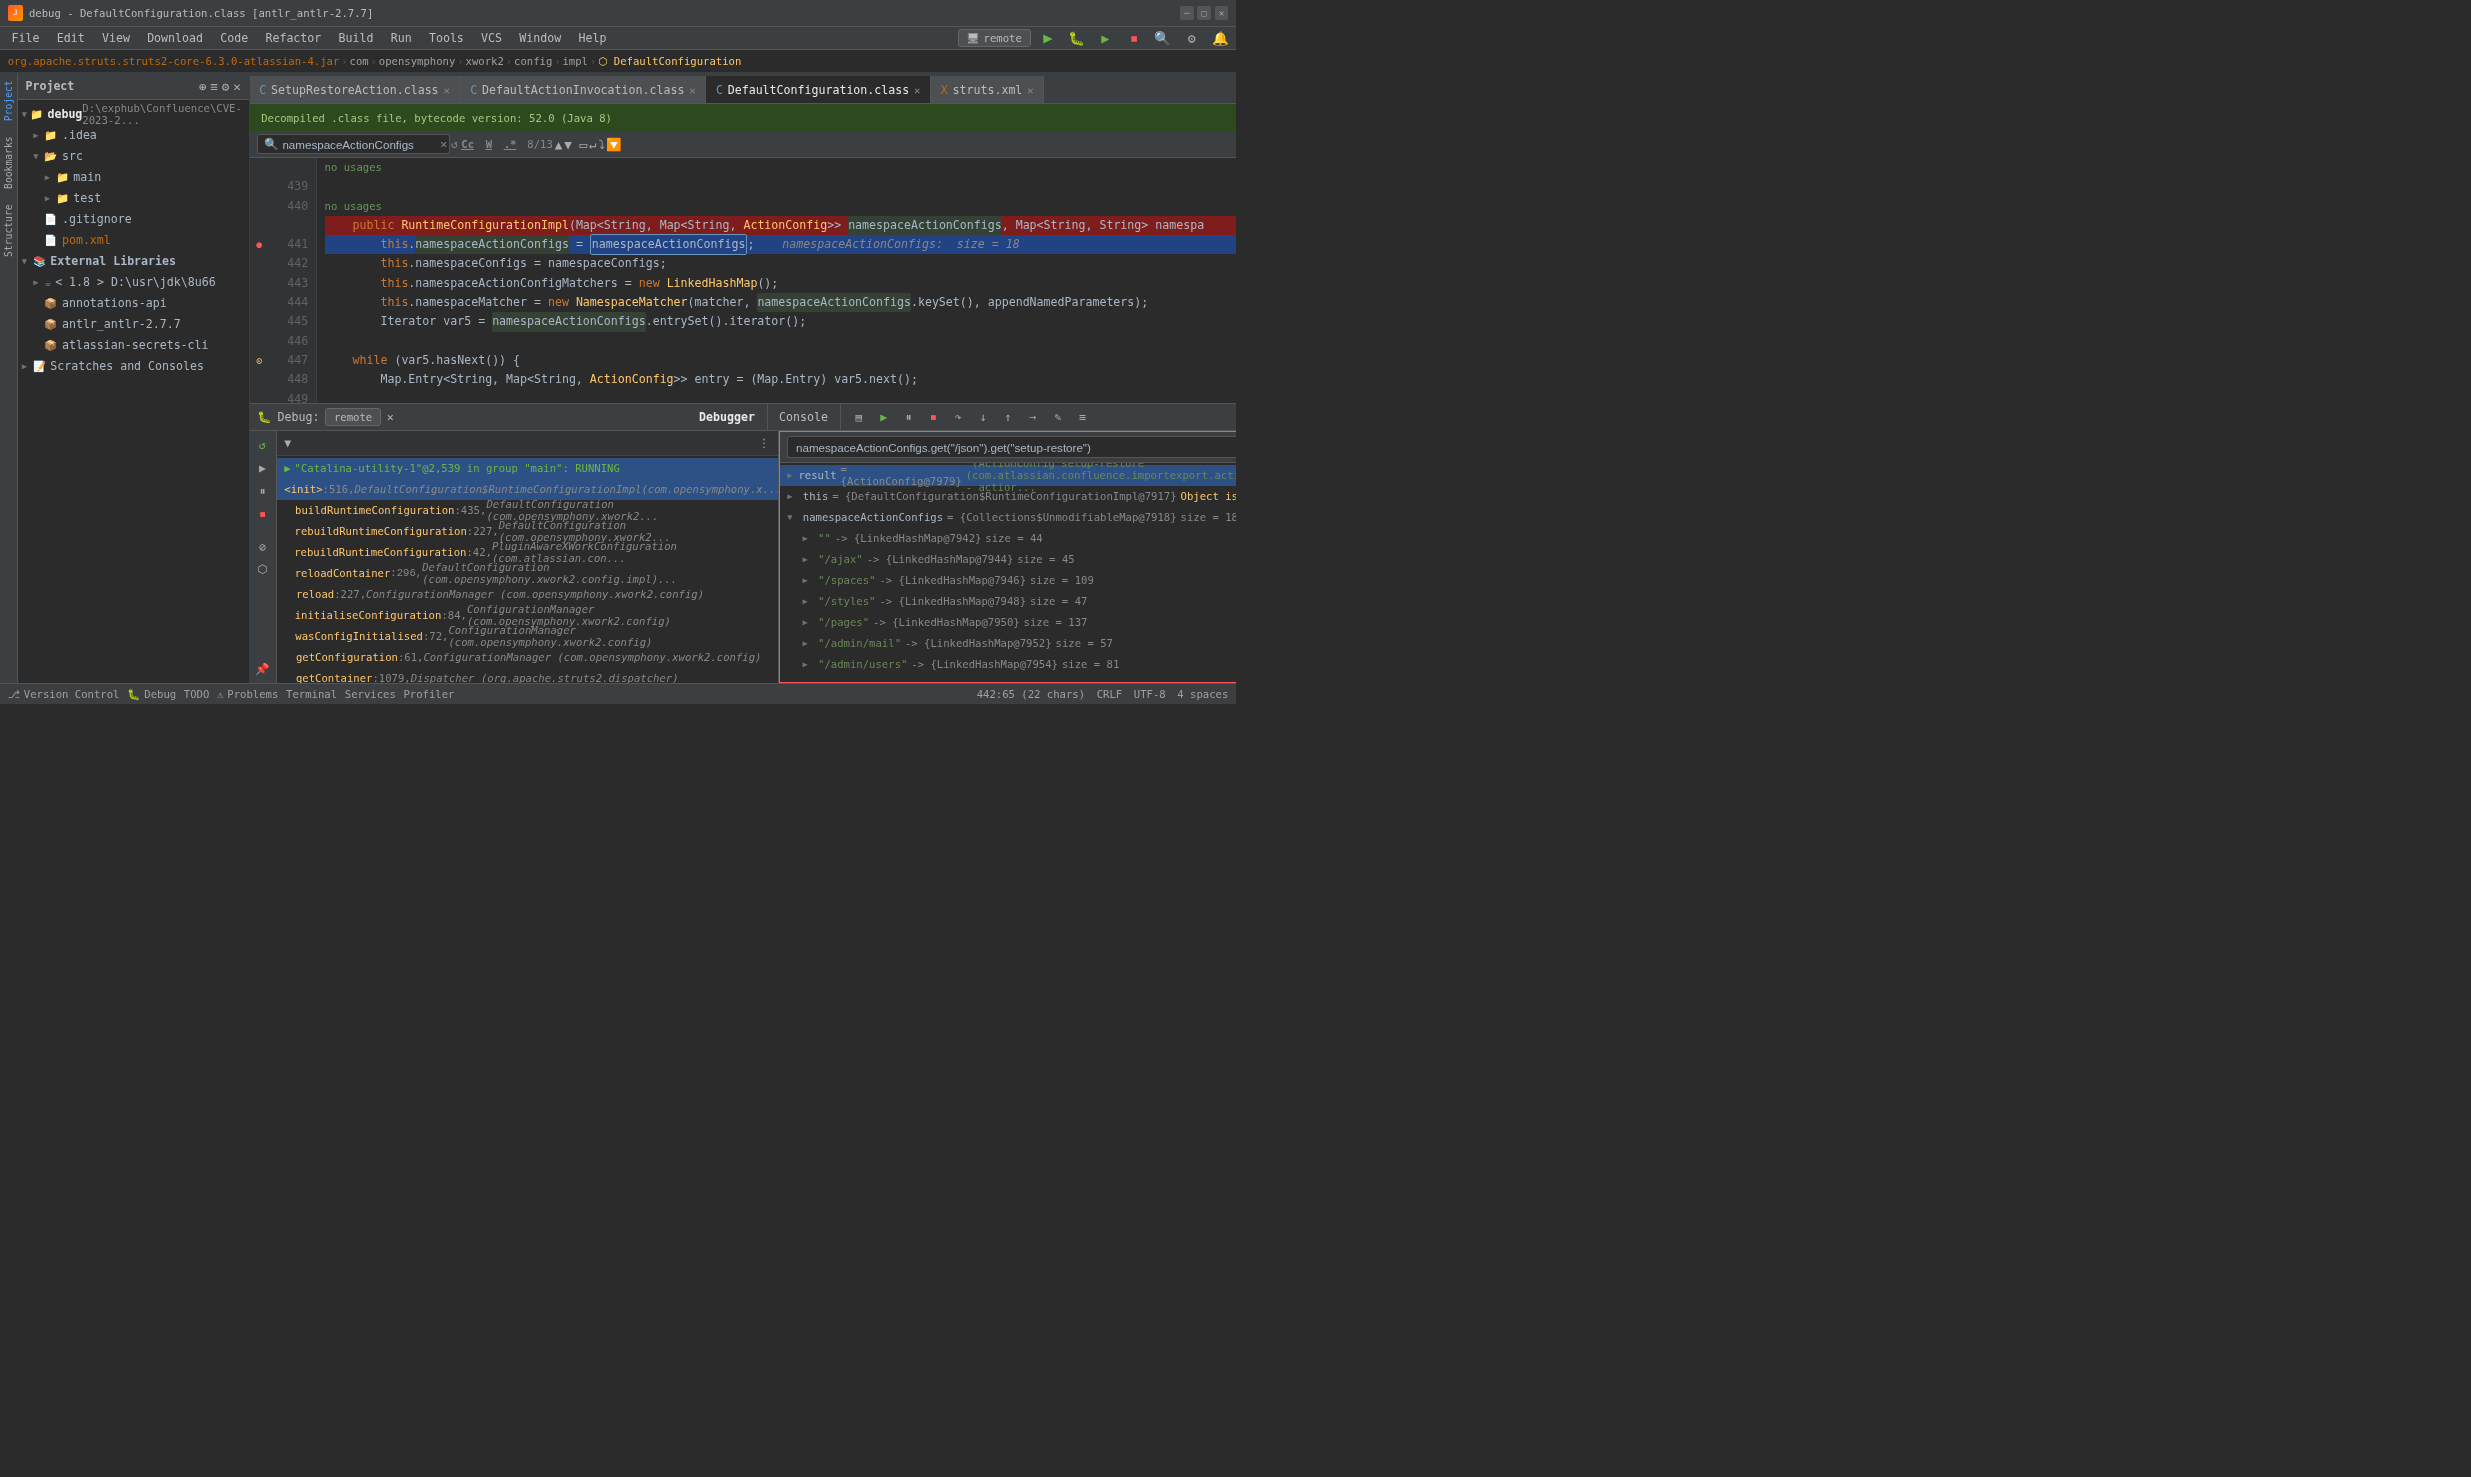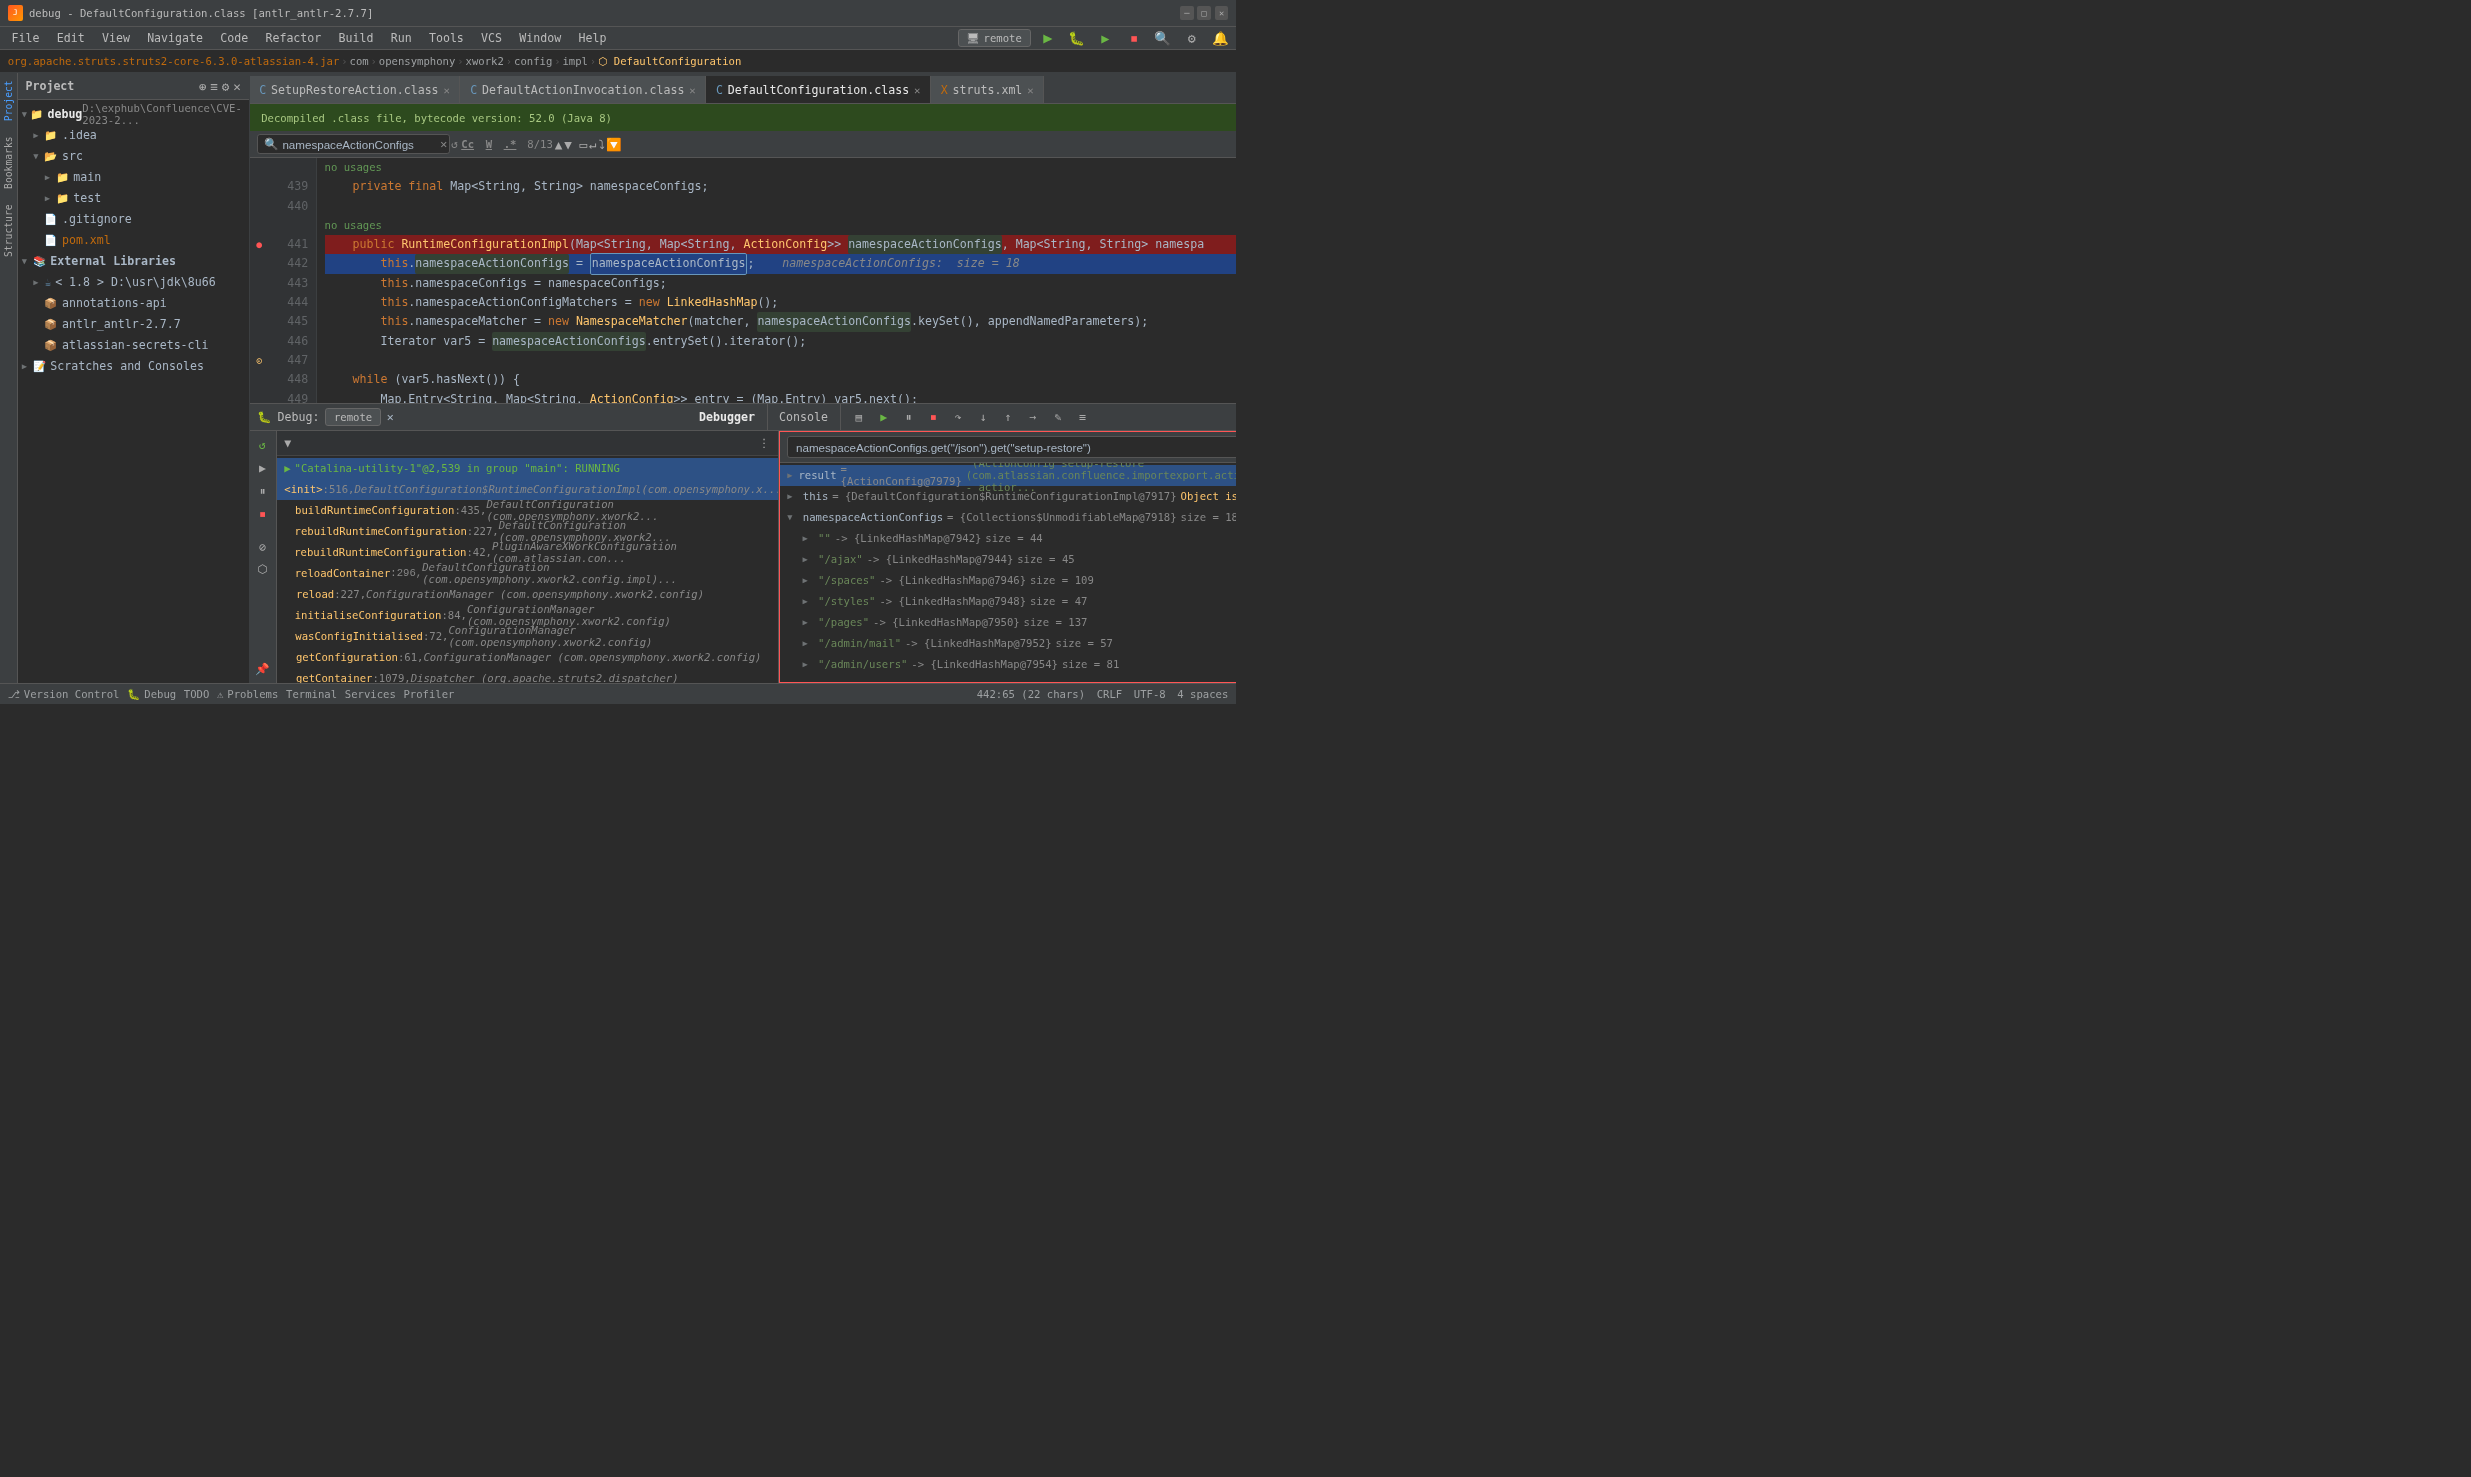--- a/index.html
+++ b/index.html
@@ -505,21 +505,21 @@
     <span>─</span>
     <span>□</span>
     <span>✕</span>
   </div>
 </div>
 
 <div class="menu-bar">
   <div class="menu-item">File</div>
   <div class="menu-item">Edit</div>
   <div class="menu-item">View</div>
-  <div class="menu-item">Navigate</div>
+  <div class="menu-item">Download</div>
   <div class="menu-item">Code</div>
   <div class="menu-item">Refactor</div>
   <div class="menu-item">Build</div>
   <div class="menu-item">Run</div>
   <div class="menu-item">Tools</div>
   <div class="menu-item">VCS</div>
   <div class="menu-item">Window</div>
   <div class="menu-item">Help</div>
   <div style="flex:1"></div>
   <div style="display:flex;align-items:center;gap:5.8px;">
@@ -744,23 +744,20 @@
         <div style="height:19.3px;">447</div>
         <div style="height:19.3px;">448</div>
         <div style="height:19.3px;">449</div>
       </div>
       <div class="code-lines">
 
         <div class="code-line">
           <span style="color:#629755;font-size:10.6px;">no usages</span>
         </div>
 
-        <div class="code-line">
-          <span class="kw">    private </span><span class="kw">final </span><span>Map&lt;String, String&gt; namespaceConfigs;</span>
-        </div>
 
         <div class="code-line">&nbsp;</div>
 
         <div class="code-line">
           <span style="color:#629755;font-size:10.6px;">no usages</span>
         </div>
 
         <div class="code-line highlighted">
           <span class="kw">    public </span><span class="cls-name">RuntimeConfigurationImpl</span><span>(Map&lt;String, Map&lt;String, </span><span class="cls-name">ActionConfig</span><span>&gt;&gt; </span><span style="background:#344134;border-radius:1.9px;">namespaceActionConfigs</span><span>, Map&lt;String, String&gt; namespa</span>
         </div>

